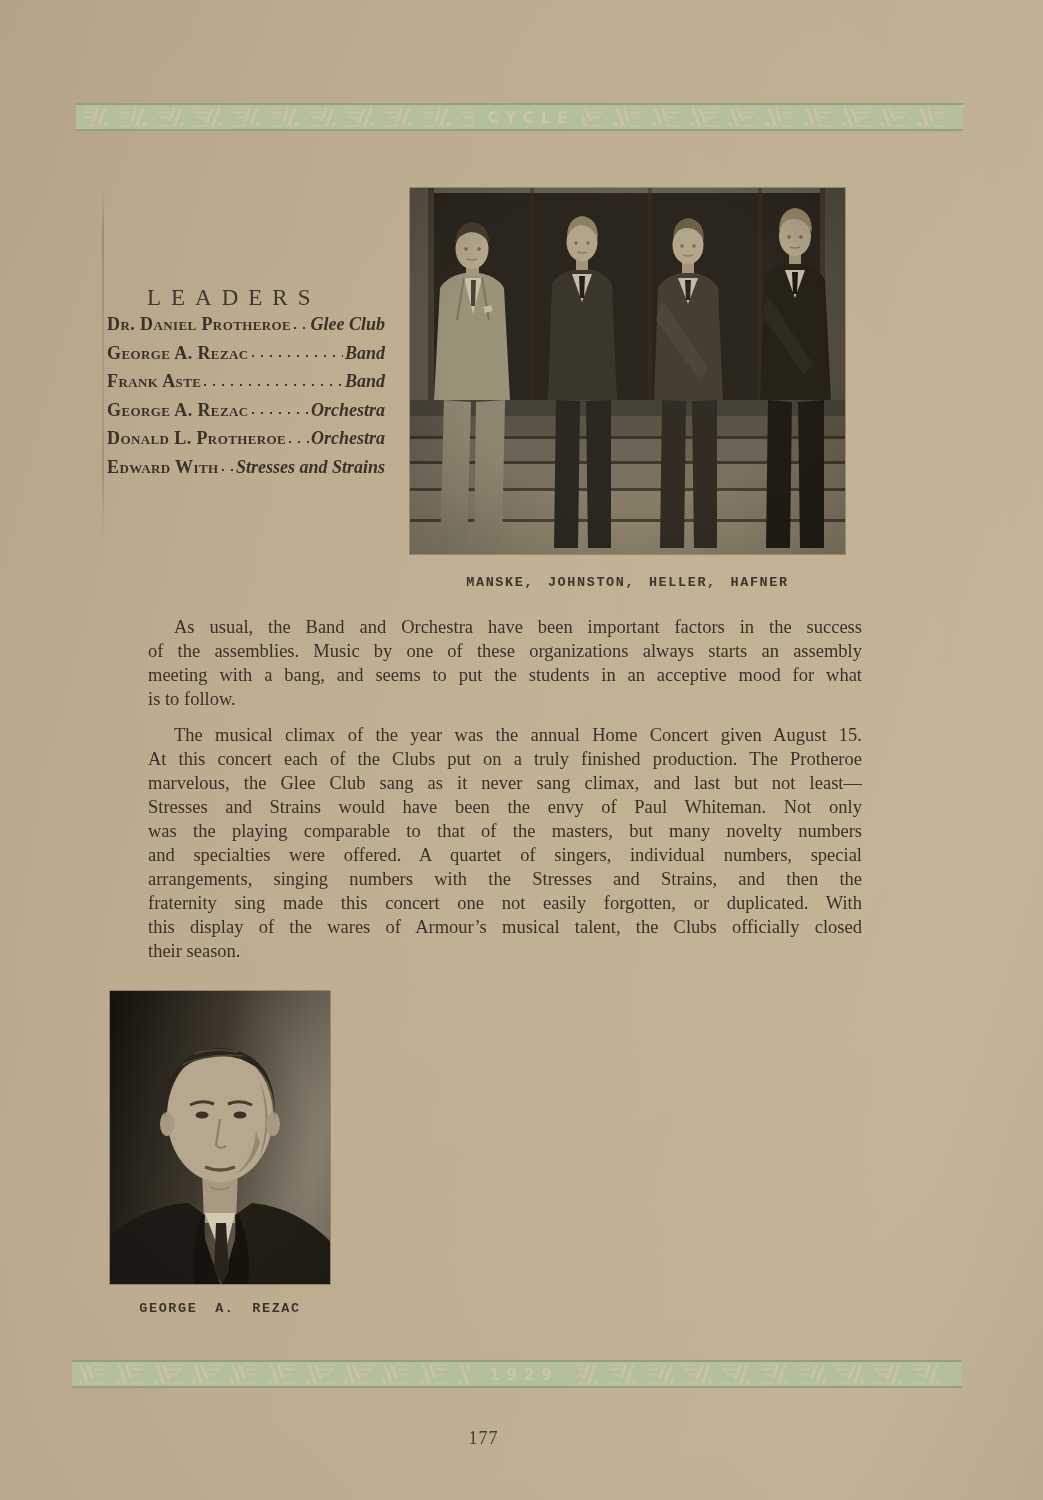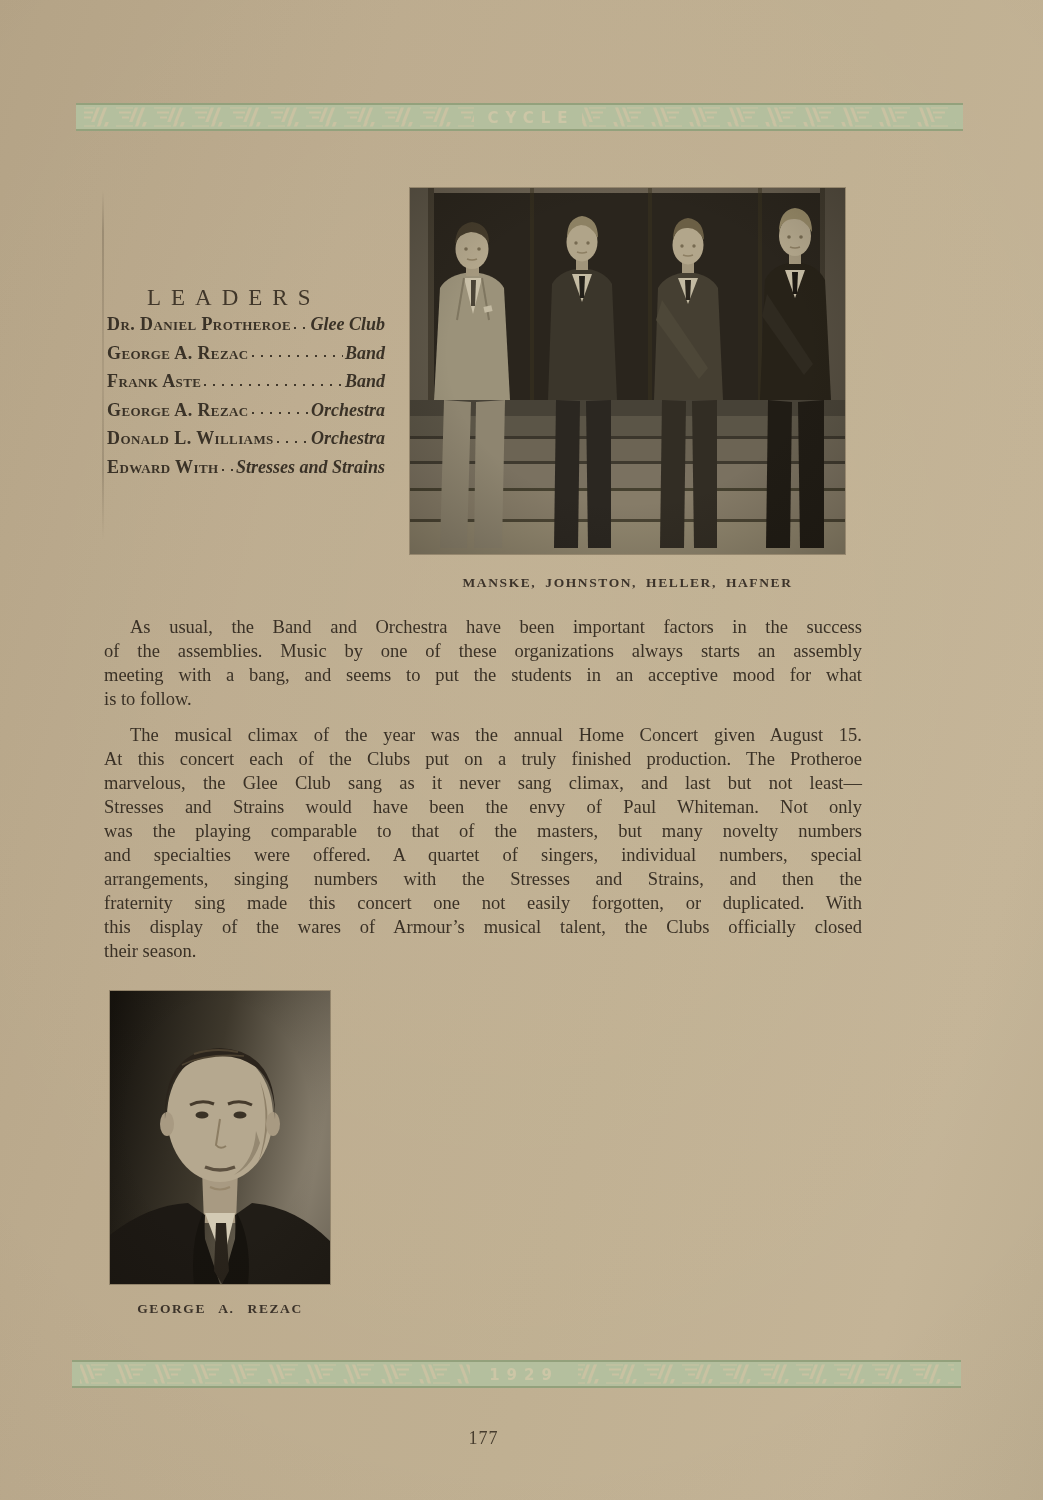--- a/index.html
+++ b/index.html
@@ -69,31 +69,32 @@
   }
   .portrait-photo {
     position:absolute; left:110px; top:991px; width:220px; height:293px;
     box-shadow:0 0 0 1px rgba(70,58,40,0.35);
     background:#23201a;
   }
   .photo-caption {
     position:absolute; text-align:center;
     font-weight:bold; font-size:13.5px; letter-spacing:1.6px;
     color:#3c332a;
+    font-family:Liberation Mono, monospace;
   }
   .caption-group    { left:410px; top:575px; width:435px; word-spacing:4px; }
   .caption-portrait { left:110px; top:1301px; width:220px; word-spacing:8px; }
 
   
   .body-text {
     position:absolute; left:104px; top:615px; width:758px;
     font-size:18.5px; line-height:24px; color:#3a3126;
   }
   .para { margin:0 0 12px 0; }
-  .tline { text-align:justify; text-align-last:justify; }
+  .tline { text-align:justify; text-align-last:justify;margin-left:44px; }
   .tline.first { text-indent:26px; }
   .tline.last  { text-align-last:left; }
 
   .page-number {
     position:absolute; left:40px; top:1396px; width:887px;
     text-align:center; font-size:18px; color:#473d2e; letter-spacing:1px;margin-top:32px;
   }
 </style>
 </head>
 <body>
@@ -166,21 +167,21 @@
       <span class="leader-name">Frank Aste</span>
       <span class="leader-dots"></span>
       <span class="leader-role">Band</span>
     </div>
     <div class="leader-row">
       <span class="leader-name">George A. Rezac</span>
       <span class="leader-dots"></span>
       <span class="leader-role">Orchestra</span>
     </div>
     <div class="leader-row">
-      <span class="leader-name">Donald L. Williams</span>
+      <span class="leader-name">Donald L. Protheroe</span>
       <span class="leader-dots"></span>
       <span class="leader-role">Orchestra</span>
     </div>
     <div class="leader-row">
       <span class="leader-name">Edward With</span>
       <span class="leader-dots"></span>
       <span class="leader-role">Stresses and Strains</span>
     </div>
   </div>
 

